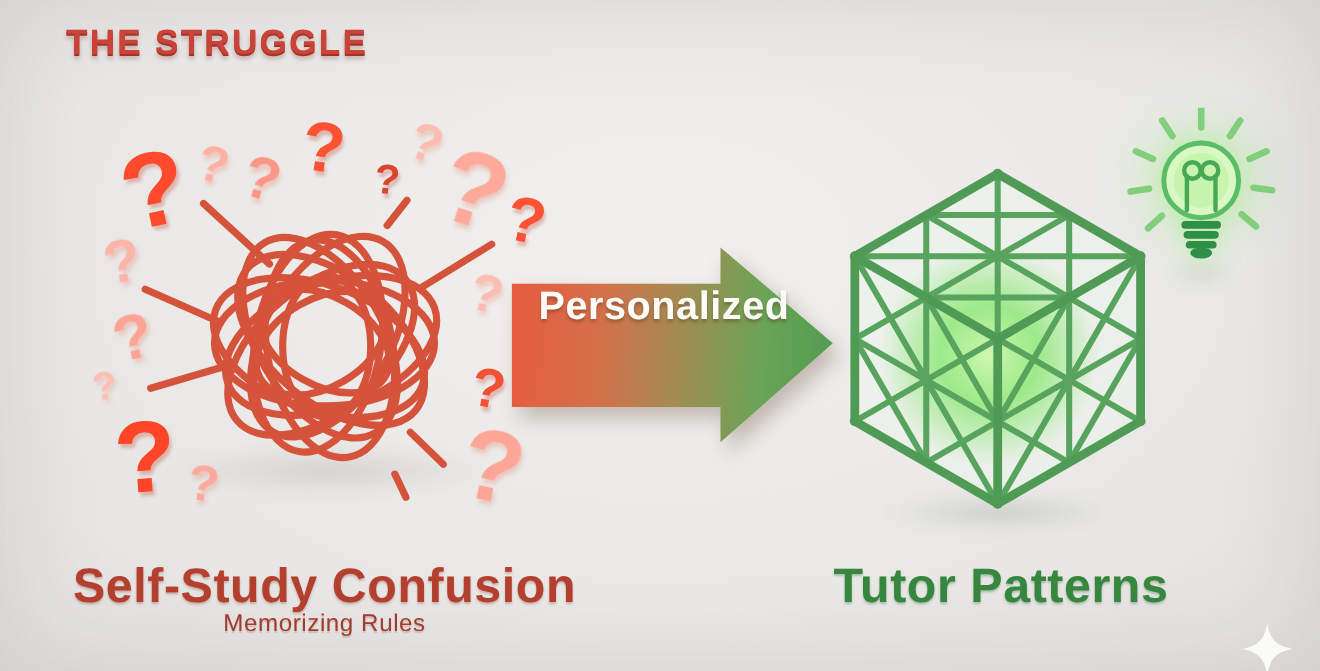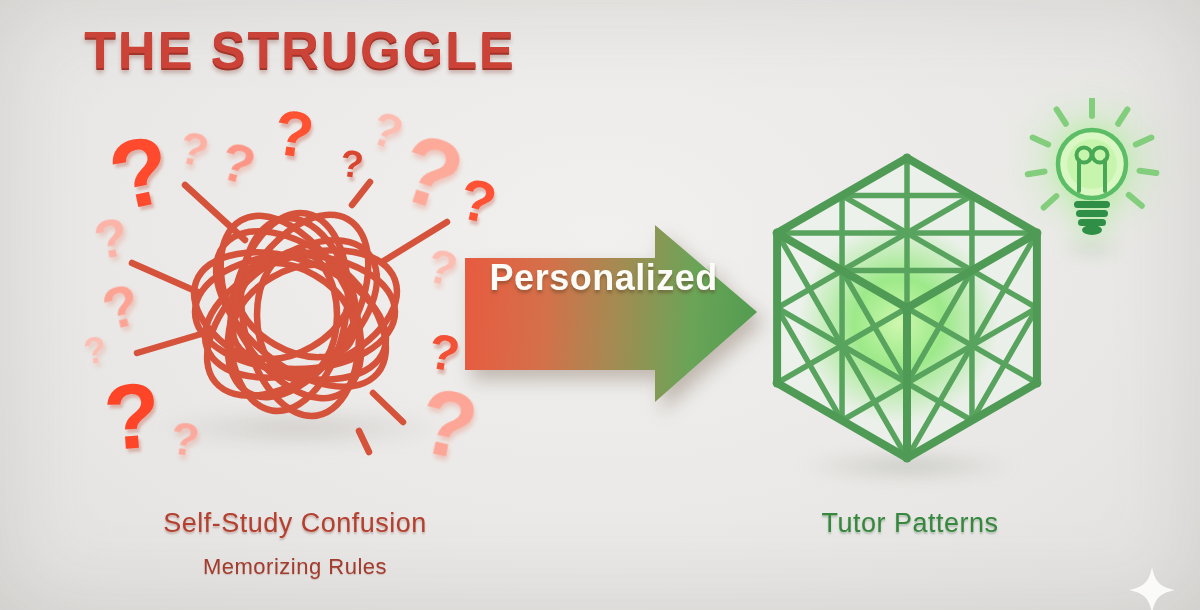--- a/index.html
+++ b/index.html
@@ -1,25 +1,25 @@
 <!DOCTYPE html>
 <html><head>
 <meta charset="utf-8">
 <style>
   html,body{margin:0;padding:0;background:#d8d7d5;font-family:"Liberation Sans","DejaVu Sans",sans-serif;}
   .stage{position:relative;width:1200px;height:610px;margin:0 auto;overflow:hidden;
     background:radial-gradient(ellipse at 50% 38%, #f1f0ee 0%, #eae9e7 55%, #e2e1df 100%);}
   .stage::after{content:"";position:absolute;inset:0;pointer-events:none;
     box-shadow:inset 0 0 90px rgba(120,115,110,.18);}
-  .title{position:absolute;text-align:center;font-weight:bold;font-size:52px;letter-spacing:2px;white-space:nowrap;}
+  .title{position:absolute;text-align:left;font-weight:bold;font-size:32px;letter-spacing:2px;white-space:nowrap;}
   .title-red{left:60px;top:20px;width:480px;color:#ce4237;
     text-shadow:0 2px 0 #a33329, 0 5px 4px rgba(120,40,30,.30);}
   .title-green{left:660px;top:20px;width:480px;color:#3c9145;
     text-shadow:0 2px 0 #2c6d34, 0 5px 4px rgba(30,80,40,.28);}
-  .caption-h{position:absolute;text-align:center;font-weight:normal;font-size:27px;letter-spacing:.5px;white-space:nowrap;}
+  .caption-h{position:absolute;text-align:center;font-weight:bold;font-size:44px;letter-spacing:.5px;white-space:nowrap;}
   .caption-s{position:absolute;text-align:center;font-weight:normal;font-size:22px;letter-spacing:.5px;white-space:nowrap;}
   .cap-red-h{left:60px;top:508px;width:470px;color:#b4402f;text-shadow:0 2px 2px rgba(130,50,40,.30);}
   .cap-red-s{left:60px;top:554px;width:470px;color:#a43b2c;text-shadow:0 1px 1px rgba(130,50,40,.22);}
   .cap-green-h{left:680px;top:508px;width:460px;color:#37873f;text-shadow:0 2px 2px rgba(40,90,50,.30);}
   .cap-green-s{left:680px;top:554px;width:460px;color:#2e7c3a;text-shadow:0 1px 1px rgba(40,90,50,.22);}
   .arrow{position:absolute;left:465px;top:222px;width:295px;height:184px;
     filter:drop-shadow(7px 10px 9px rgba(110,85,65,.35));}
   .arrow-shape{position:absolute;inset:0;
     background:linear-gradient(94deg,#e85a40 0%,#d4704a 28%,#a28c52 52%,#6aa457 76%,#4f9b50 100%);
     clip-path:polygon(0% 19.6%, 64.4% 19.6%, 64.4% 1.6%, 99% 48.9%, 64.4% 97.8%, 64.4% 80.4%, 0% 80.4%);}

